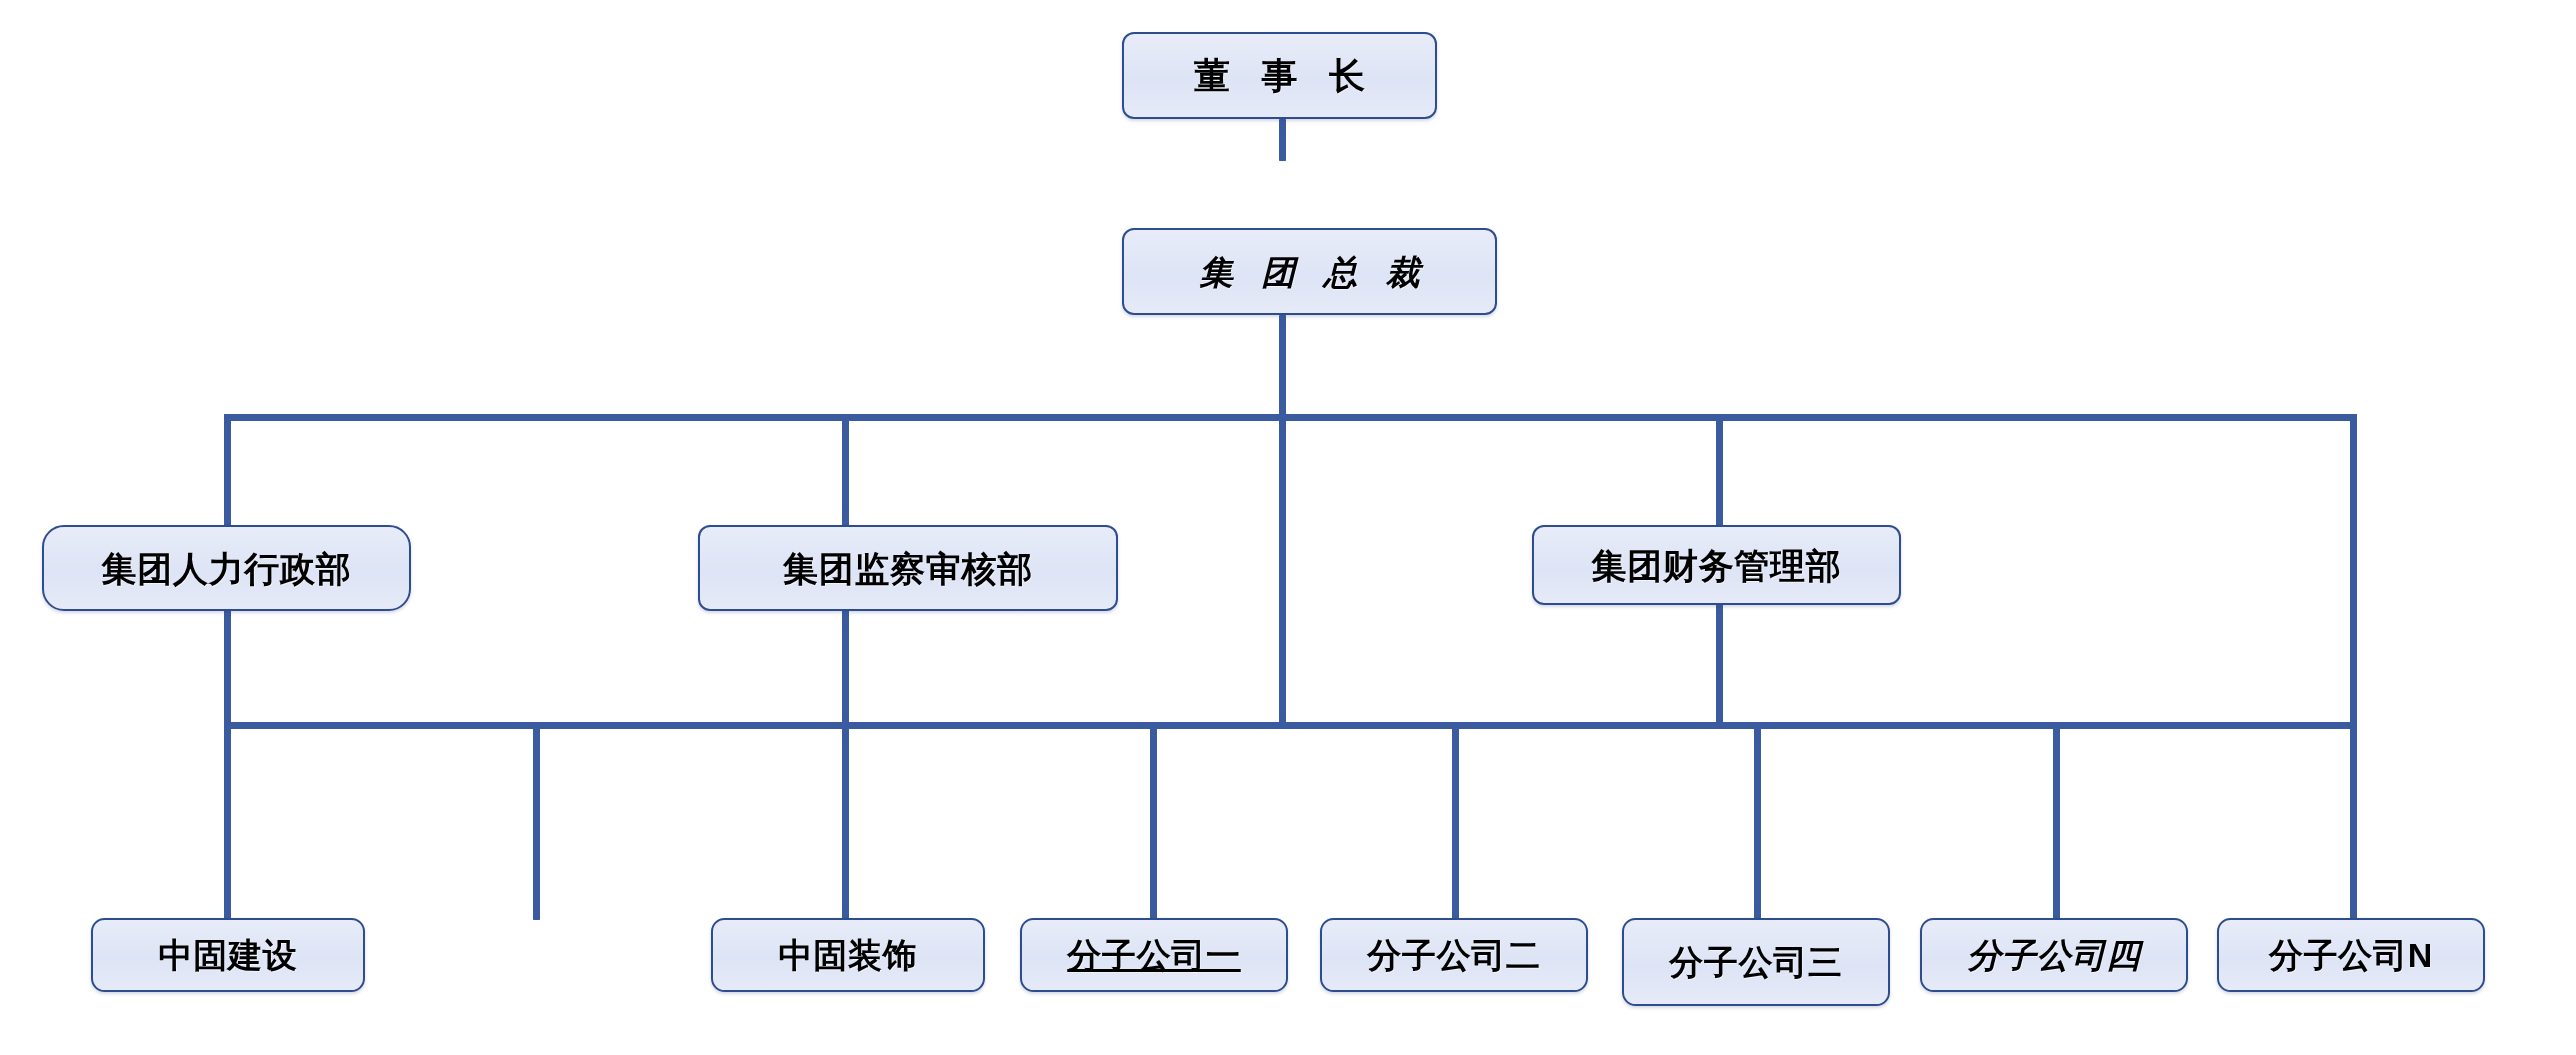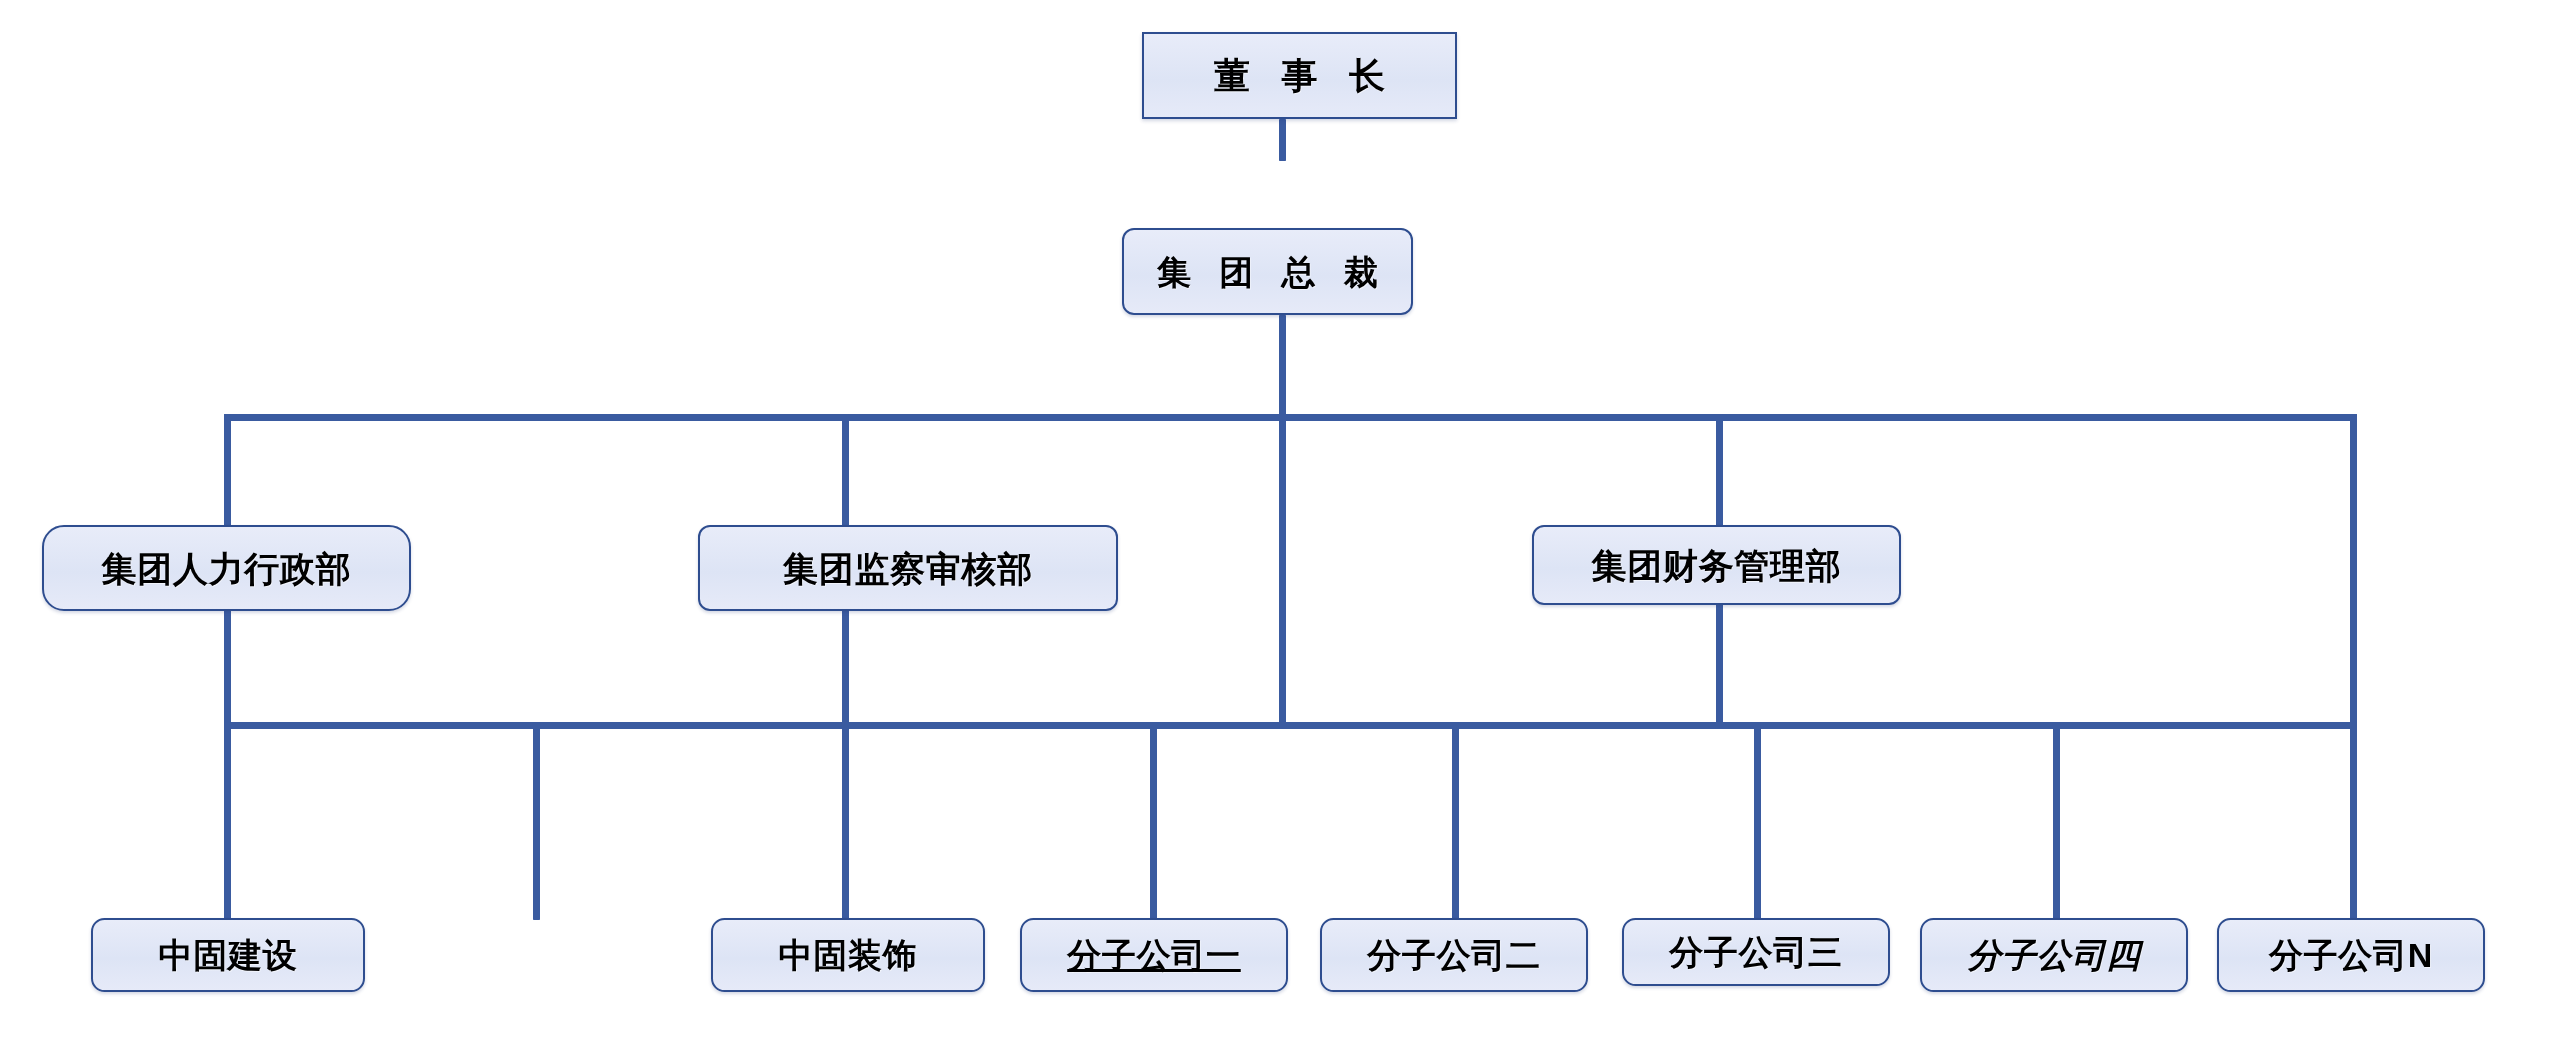--- a/index.html
+++ b/index.html
@@ -31,21 +31,21 @@
     border-radius:10.7px;
     background:linear-gradient(180deg,#e8ecf9 0%,#dde4f5 55%,#e6eaf8 100%);
     box-shadow:0 2px 3.4px rgba(40,60,120,.20);
     color:#000000;
     font-weight:bold;
     text-align:center;
     line-height:1;
     white-space:nowrap;
     text-shadow:0.7px 0.7px 0 rgba(255,255,255,.55);
   }
-  .node.level-1{font-size:36px;letter-spacing:10.7px;text-indent:10.7px;border-radius:0;margin-left:20px;}
+  .node.level-1{font-size:36px;letter-spacing:10.7px;text-indent:10.7px;border-radius:12px;}
   .node.level-2{font-size:34px;letter-spacing:9.4px;text-indent:9.4px;border-radius:12px;}
   .node.level-3{font-size:35px;letter-spacing:0.7px;border-radius:12px;}
   .node.level-4{font-size:34px;letter-spacing:0.7px;border-radius:13.4px;}
 </style>
 </head>
 <body>
 
 <div id="chart-root">
 
   <div class="conn v" style="left:1279px; top:119px; height:42px;"></div>
@@ -67,21 +67,21 @@
   <div class="conn v" style="left:1150px; top:722px; height:198px;"></div>
   <div class="conn v" style="left:1452px; top:722px; height:198px;"></div>
   <div class="conn v" style="left:1754px; top:722px; height:198px;"></div>
   <div class="conn v" style="left:2053px; top:722px; height:198px;"></div>
   <div class="conn v" style="left:2350px; top:722px; height:198px;"></div>
 
   <div class="node level-1" style="left:1122px; top:32px; width:315px; height:87px;">
     <span>董 事 长</span>
   </div>
 
-  <div class="node level-2" style="left:1122px; top:228px; width:291px; height:87px;">
+  <div class="node level-2" style="left:1122px; top:228px; width:375px; height:87px;font-style:italic;">
     <span>集 团 总 裁</span>
   </div>
 
   <div class="node level-3" style="left:42px; top:525px; width:369px; height:86px;border-radius:22px;">
     <span>集团人力行政部</span>
   </div>
 
   <div class="node level-3" style="left:698px; top:525px; width:420px; height:86px;">
     <span>集团监察审核部</span>
   </div>
@@ -101,21 +101,21 @@
   </div>
 
   <div class="node level-4" style="left:1020px; top:918px; width:268px; height:74px;text-decoration:underline;">
     <span>分子公司一</span>
   </div>
 
   <div class="node level-4" style="left:1320px; top:918px; width:268px; height:74px;">
     <span>分子公司二</span>
   </div>
 
-  <div class="node level-4" style="left:1622px; top:918px; width:268px; height:68px;">
+  <div class="node level-4" style="left:1622px; top:918px; width:268px; height:88px;">
     <span>分子公司三</span>
   </div>
 
   <div class="node level-4" style="left:1920px; top:918px; width:268px; height:74px;font-style:italic;">
     <span>分子公司四</span>
   </div>
 
   <div class="node level-4" style="left:2217px; top:918px; width:268px; height:74px;">
     <span>分子公司N</span>
   </div>

